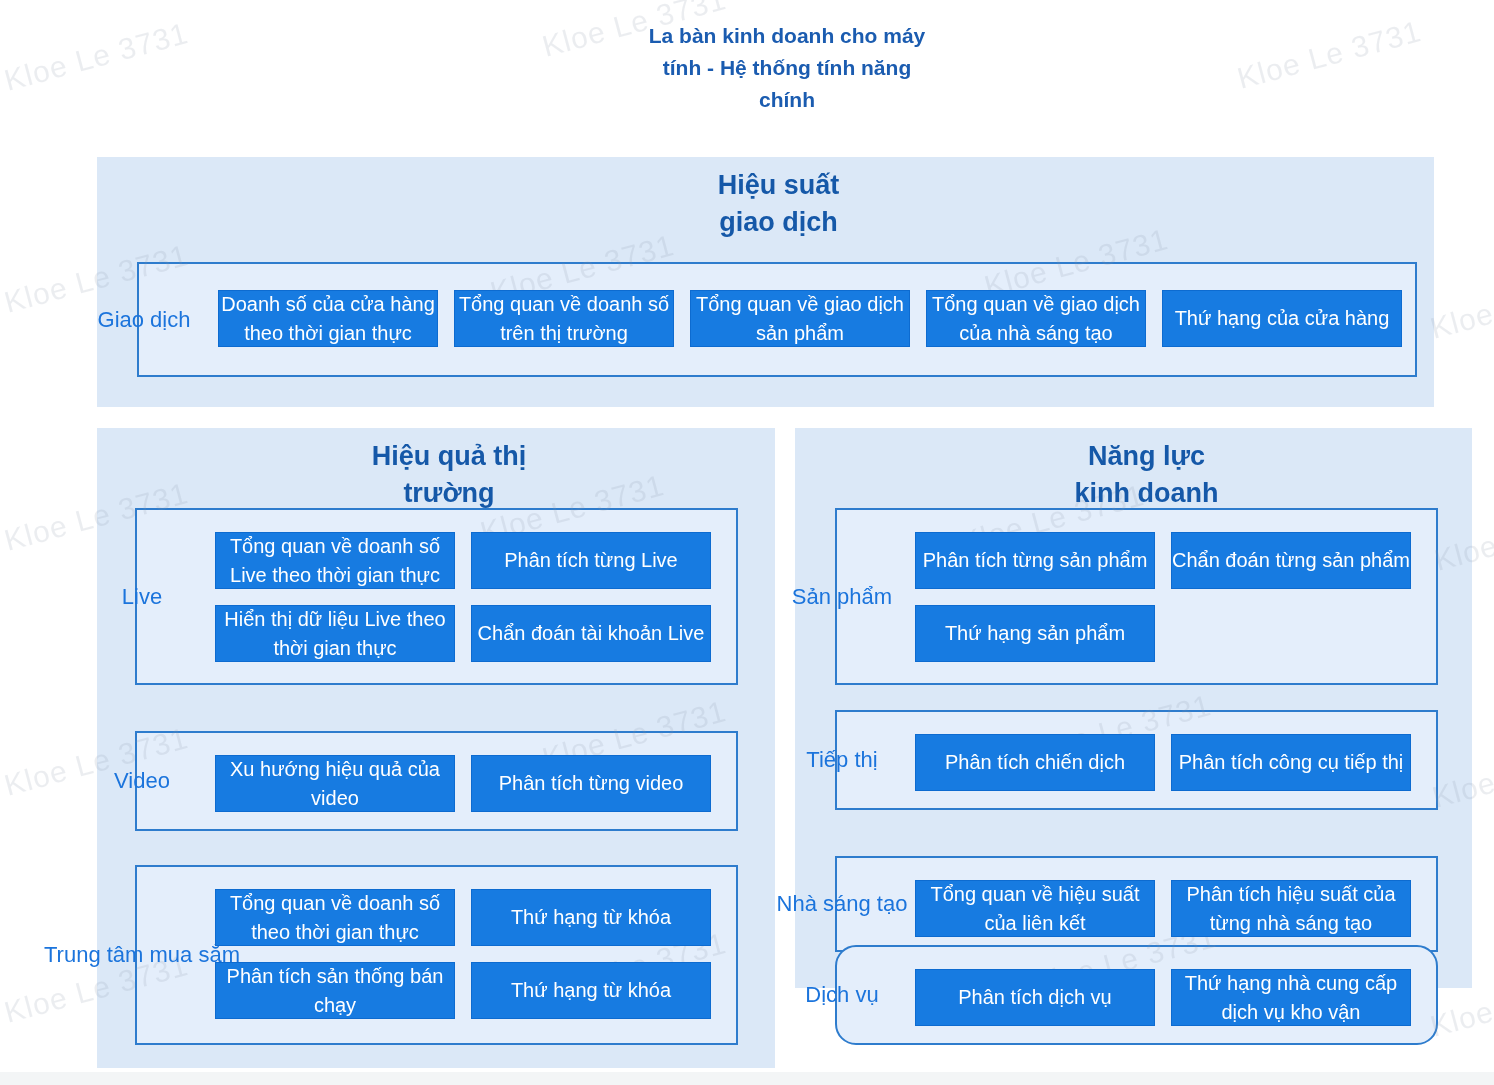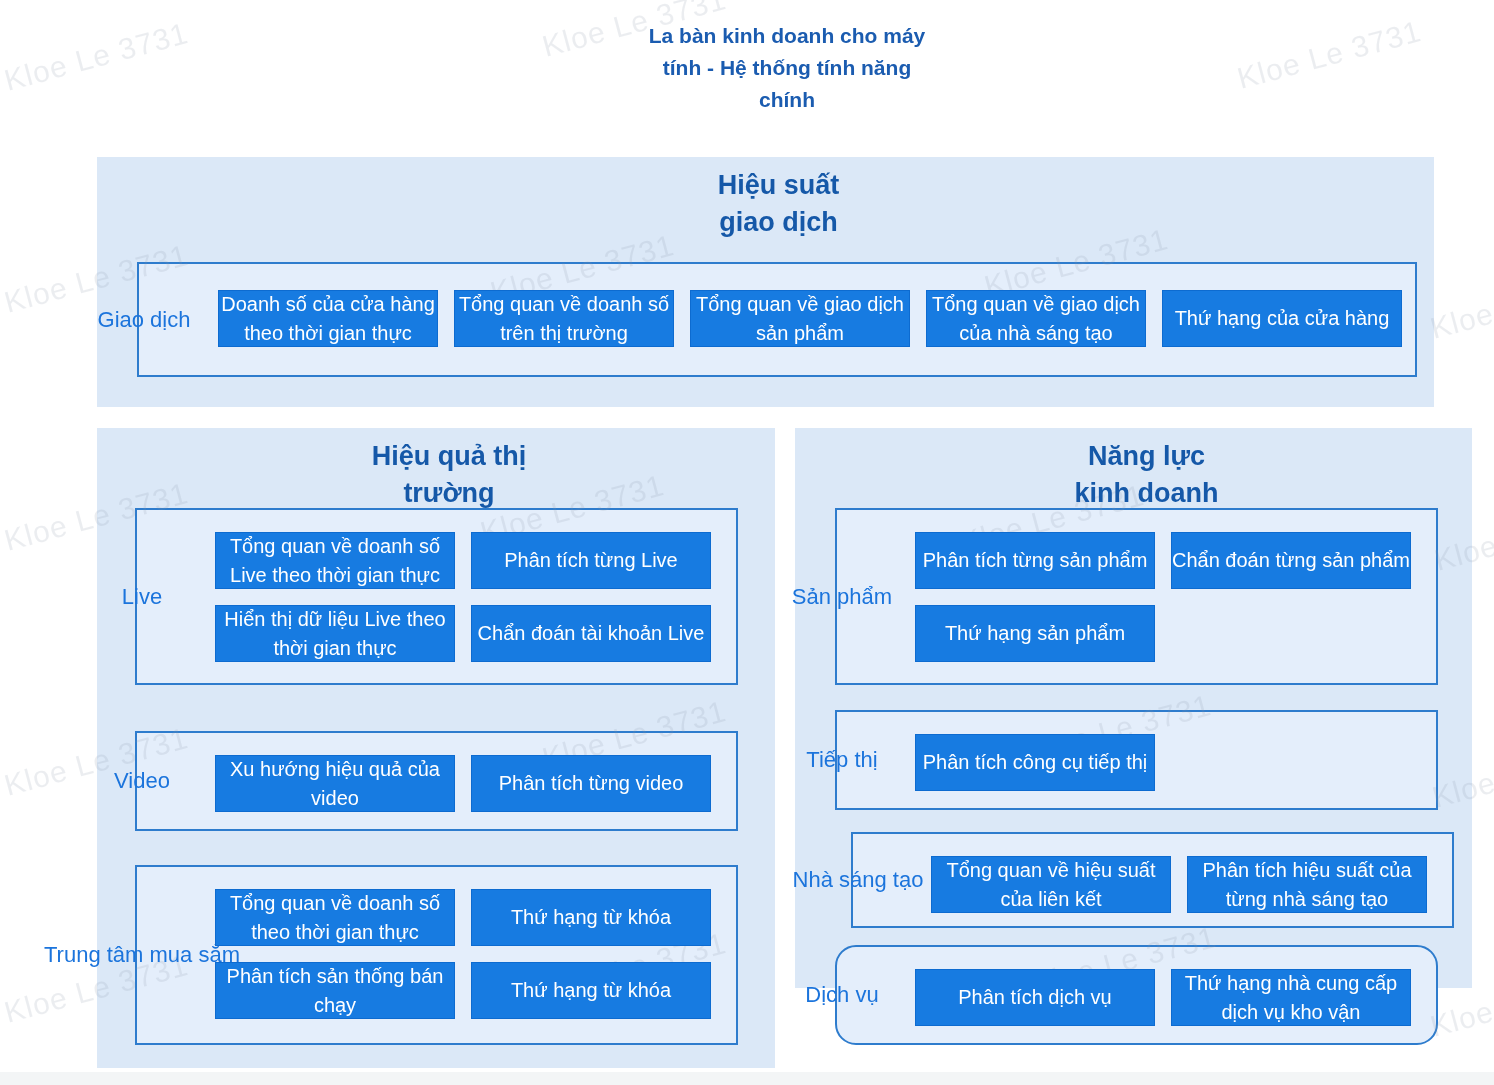--- a/index.html
+++ b/index.html
@@ -141,24 +141,25 @@
         <div class="row-label">Sản phẩm</div>
         <div class="grid">
           <div class="box">Phân tích từng sản phẩm</div>
           <div class="box">Chẩn đoán từng sản phẩm</div>
           <div class="box">Thứ hạng sản phẩm</div>
         </div>
       </div>
       <div class="rect" style="top: 282px; left: 40px; width: 603px; height: 100px;">
         <div class="row-label">Tiếp thị</div>
         <div class="grid">
+          <div class="box">Phân tích chiến dịch</div>
           <div class="box">Phân tích công cụ tiếp thị</div>
         </div>
       </div>
-      <div class="rect" style="top: 404px; left: 40px; width: 603px; height: 96px; margin-left: 16px;">
+      <div class="rect" style="top: 428px; left: 40px; width: 603px; height: 96px;">
         <div class="row-label">Nhà sáng tạo</div>
         <div class="grid">
           <div class="box">Tổng quan về hiệu suất của liên kết</div>
           <div class="box">Phân tích hiệu suất của từng nhà sáng tạo</div>
         </div>
       </div>
       <div class="rect" style="top: 517px; left: 40px; width: 603px; height: 100px; border-radius: 21px;">
         <div class="row-label">Dịch vụ</div>
         <div class="grid">
           <div class="box">Phân tích dịch vụ</div>

